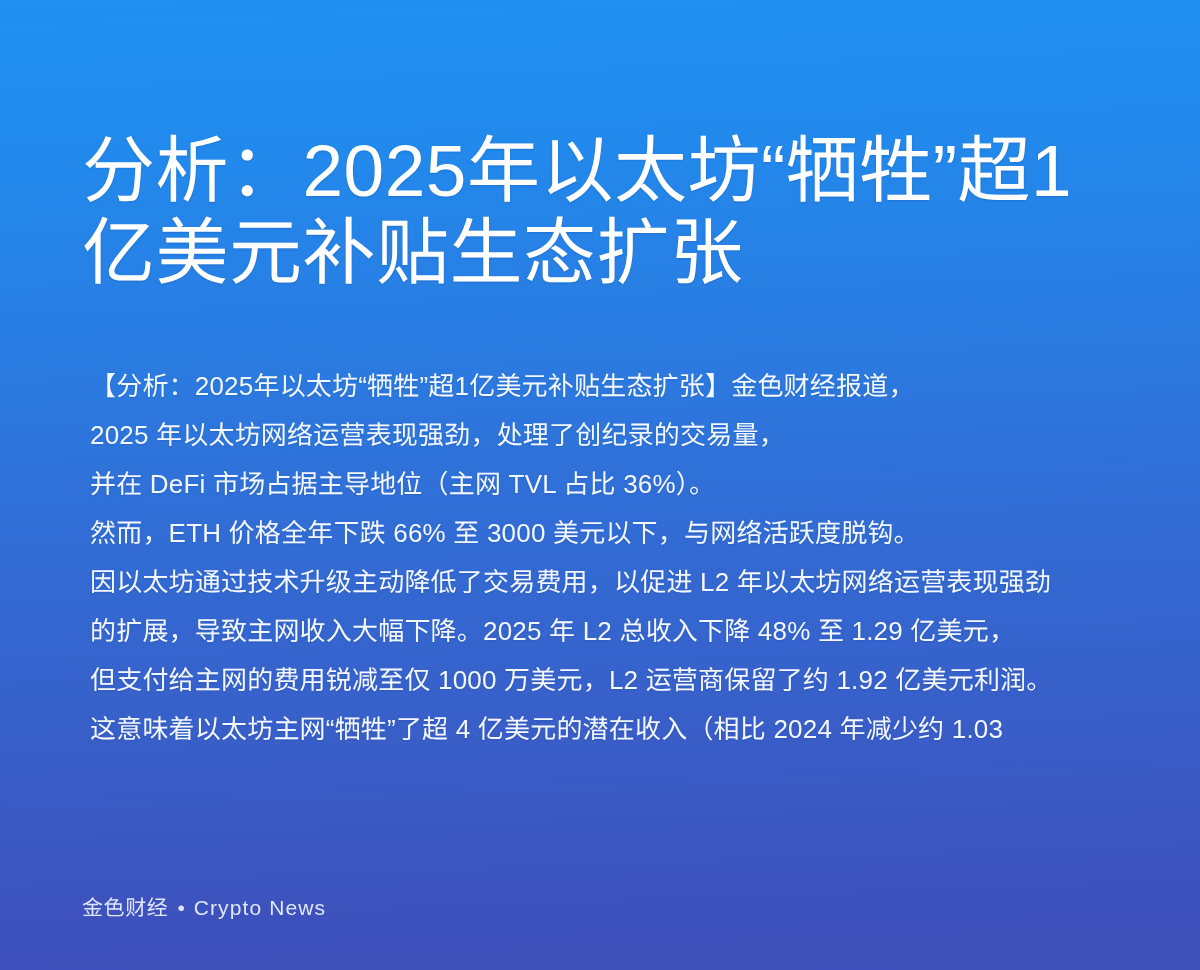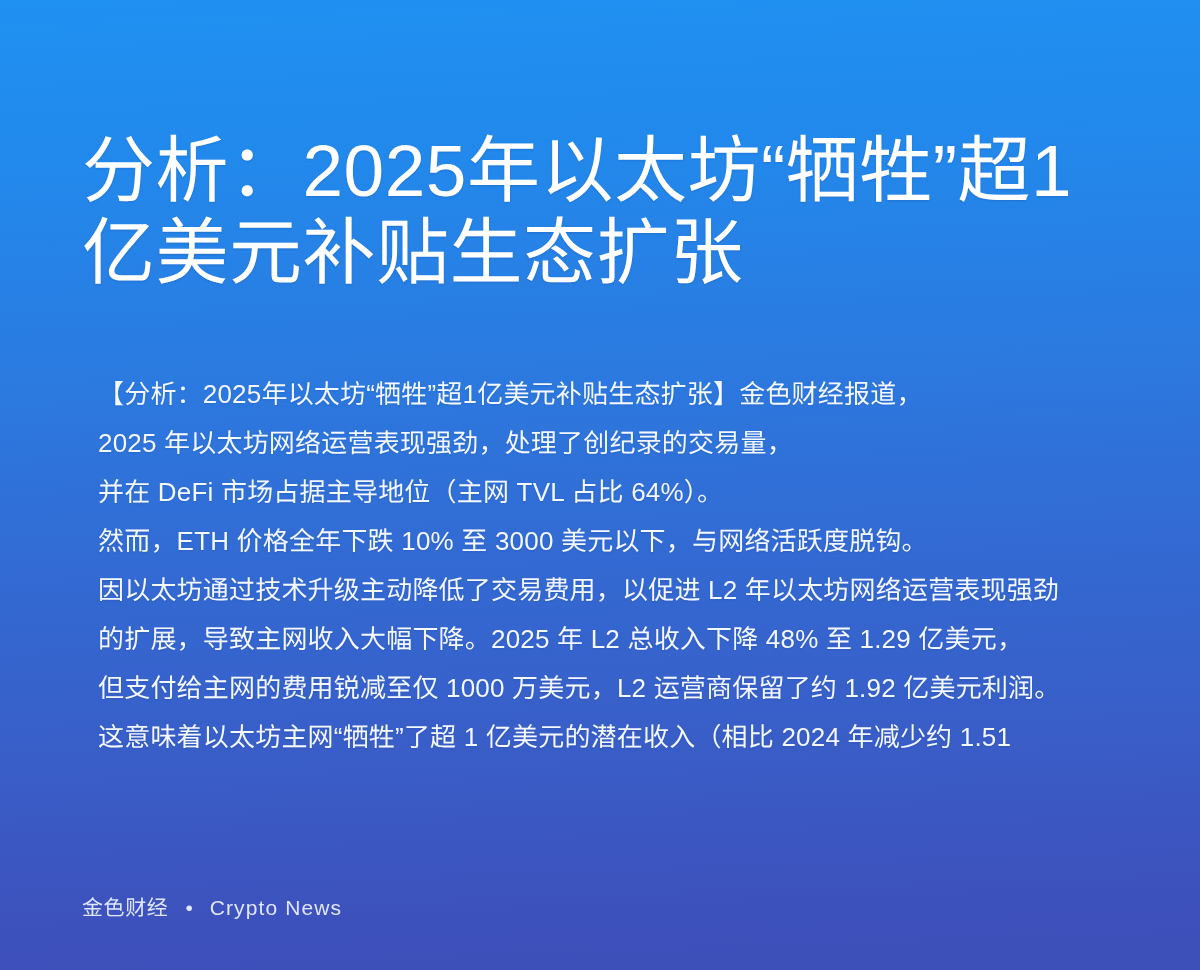--- a/index.html
+++ b/index.html
@@ -43,21 +43,21 @@
     line-height: 82px;
     font-weight: 400;
     letter-spacing: 0.5px;
     color: #ffffff;
     max-width: 1035px;
     text-shadow: 0 1px 2px rgba(10, 40, 110, 0.18);
   }
 
   
   .article-body {
-    margin: 16px;
+    margin: 8px;
     padding-top: 60px;
     max-width: 1040px;
   }
 
   .body-line {
     margin: 0;
     font-size: 26px;
     line-height: 49px;
     font-weight: 400;
     letter-spacing: 0.2px;
@@ -65,21 +65,21 @@
     white-space: nowrap;
     text-shadow: 0 1px 2px rgba(10, 40, 110, 0.14);
   }
 
   
   .card-footer {
     margin-top: auto;
     padding-bottom: 48px;
     display: flex;
     align-items: center;
-    gap: 8px;
+    gap: 0;
   }
 
   .footer-brand {
     font-size: 21px;
     line-height: 28px;
     letter-spacing: 0.6px;
     color: #e9eeff;
     opacity: 0.95;
   }
 
@@ -102,26 +102,26 @@
 </head>
 <body>
 
 <div class="news-card">
 
   <h1 class="headline">分析：2025年以太坊“牺牲”超1亿美元补贴生态扩张</h1>
 
   <div class="article-body">
     <p class="body-line">【分析：2025年以太坊“牺牲”超1亿美元补贴生态扩张】金色财经报道，</p>
     <p class="body-line">2025 年以太坊网络运营表现强劲，处理了创纪录的交易量，</p>
-    <p class="body-line">并在 DeFi 市场占据主导地位（主网 TVL 占比 64%）。</p>
-    <p class="body-line">然而，ETH 价格全年下跌 10% 至 3000 美元以下，与网络活跃度脱钩。</p>
+    <p class="body-line">并在 DeFi 市场占据主导地位（主网 TVL 占比 36%）。</p>
+    <p class="body-line">然而，ETH 价格全年下跌 66% 至 3000 美元以下，与网络活跃度脱钩。</p>
     <p class="body-line">因以太坊通过技术升级主动降低了交易费用，以促进 L2 年以太坊网络运营表现强劲</p>
     <p class="body-line">的扩展，导致主网收入大幅下降。2025 年 L2 总收入下降 48% 至 1.29 亿美元，</p>
     <p class="body-line">但支付给主网的费用锐减至仅 1000 万美元，L2 运营商保留了约 1.92 亿美元利润。</p>
-    <p class="body-line">这意味着以太坊主网“牺牲”了超 1 亿美元的潜在收入（相比 2024 年减少约 1.51</p>
+    <p class="body-line">这意味着以太坊主网“牺牲”了超 4 亿美元的潜在收入（相比 2024 年减少约 1.03</p>
   </div>
 
   <div class="card-footer">
     <span class="footer-brand">金色财经</span>
     <span class="footer-sep">•</span>
     <span class="footer-source">Crypto News</span>
   </div>
 
 </div>
 

